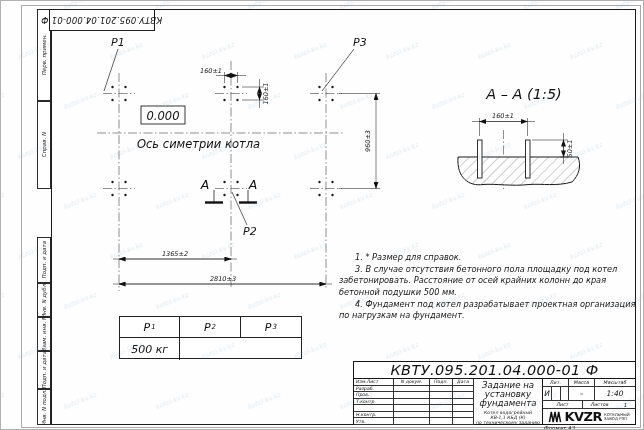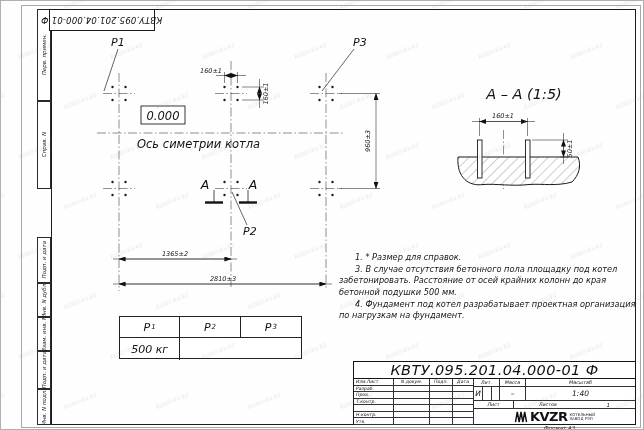--- a/index.html
+++ b/index.html
@@ -279,20 +279,30 @@
           <div class="c"></div>
           <div class="c"></div>
         <div class="c lab">Н.контр.</div>
           <div class="c"></div>
           <div class="c"></div>
           <div class="c"></div>
         <div class="c lab">Утв.</div>
           <div class="c"></div>
           <div class="c"></div>
           <div class="c"></div>
+      </div>
+      <div class="tb-center">
+        <div class="tl">Задание на</div>
+        <div class="tl">установку</div>
+        <div class="tl">фундамента</div>
+        <div class="subwrap">
+          <div class="sl">Котел водогрейный</div>
+          <div class="sl">КВ-1,1 КБД (К)</div>
+          <div class="sl">по техническому заданию</div>
+        </div>
       </div>
       <div class="tb-right">
         <div class="row" style="height:8px">
           <div class="hcell" style="width:26px">Лит.</div>
           <div class="hcell" style="width:26px">Масса</div>
           <div class="hcell" style="flex:1;border-right:none">Масштаб</div>
         </div>
         <div class="row" style="height:14px">
           <div class="vcell" style="width:9px">И</div>
           <div class="vcell" style="width:8.5px"></div>

